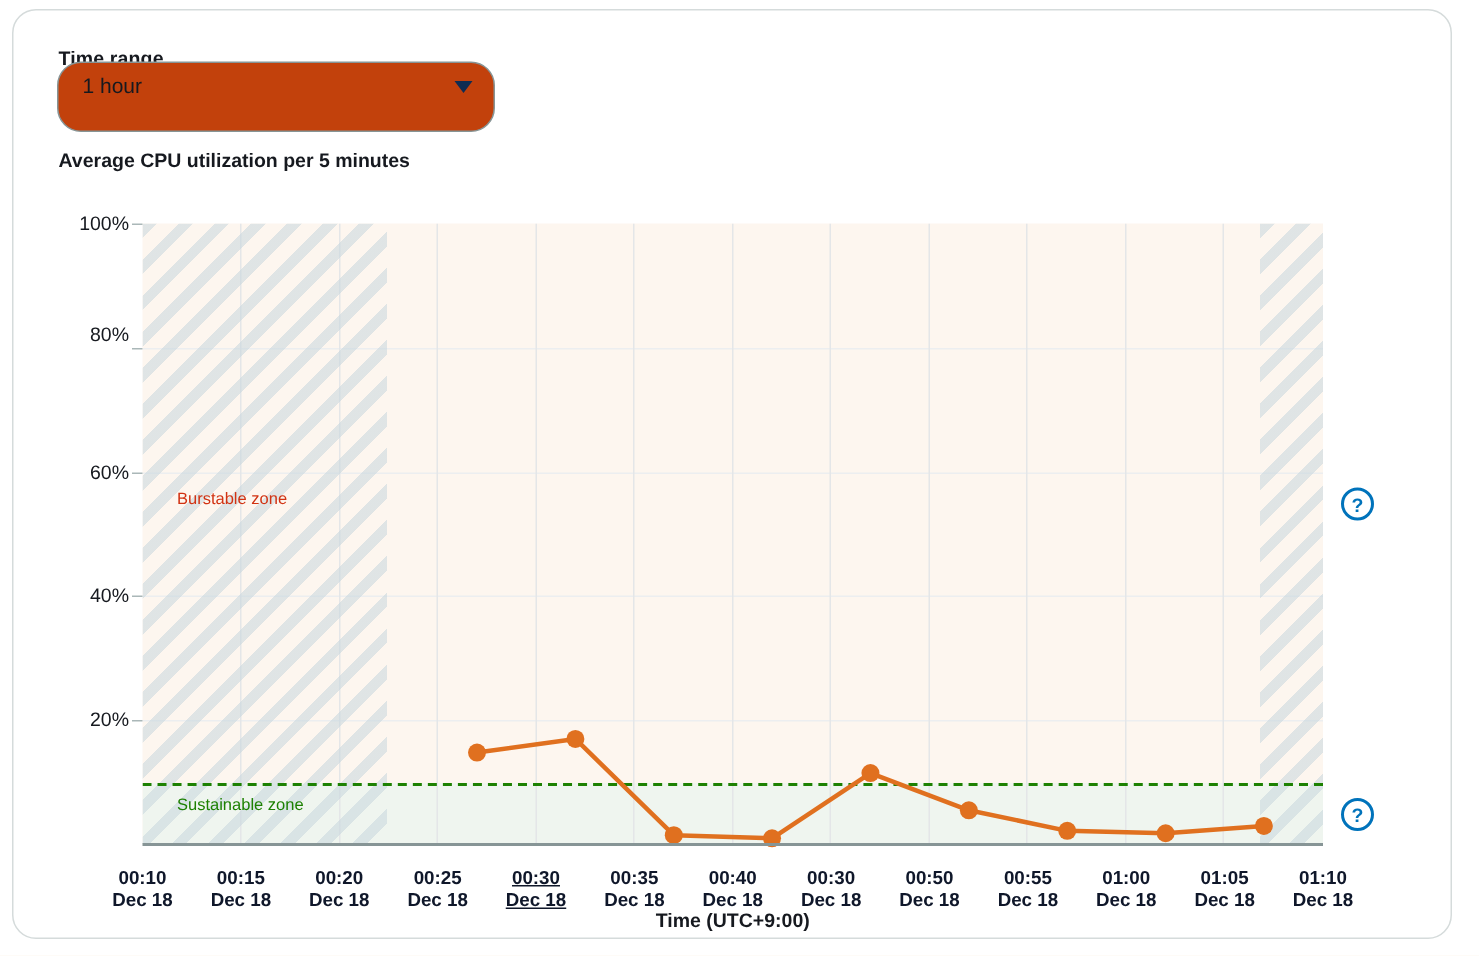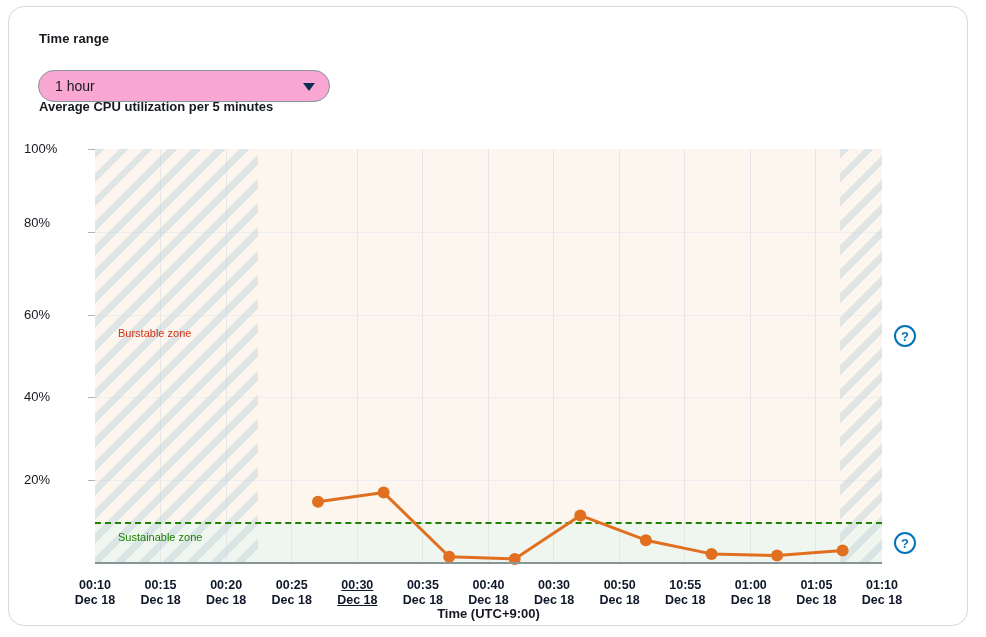--- a/index.html
+++ b/index.html
@@ -17,25 +17,25 @@
     border-radius:16px;
     background:#ffffff;
     box-sizing:border-box;
   }
   .field-label{
     position:absolute;left:30px;top:24px;
     font-size:13px;font-weight:bold;color:#16191f;
     letter-spacing:.1px;
   }
   .select{
-    position:absolute;left:29px;top:63px;
-    width:292px;height:32px;
+    position:absolute;left:29px;top:34px;
+    width:292px;height:47px;
     border:1px solid #879596;
     border-radius:16px;
-    background:#f9a8d4;
+    background:#c2410c;
     box-sizing:border-box;
     cursor:pointer;
   }
   .select-value{
     position:absolute;left:16px;top:7px;
     font-size:14px;color:#16191f;
   }
   .select-arrow{
     position:absolute;right:14px;top:12px;
     width:0;height:0;
@@ -102,20 +102,21 @@
     color:#1d8102;
   }
   .axis-baseline{
     position:absolute;left:95px;top:562px;width:787px;height:2px;
     background:#879596;
   }
   .y-tick{
     position:absolute;
     right:0;
     width:62px;
+    text-align:right;
     font-size:13px;
     color:#16191f;
     transform:translateY(-8px);
   }
   .y-axis{
     position:absolute;left:20px;top:0;width:66px;height:637px;
   }
   .y-tick-mark{
     position:absolute;left:88px;width:7px;height:1px;background:#aab7b8;
   }
@@ -253,21 +254,21 @@
       </div>
       <div class="x-tick" style="left: 509.083px;">
         <div>00:30</div>
         <div>Dec 18</div>
       </div>
       <div class="x-tick" style="left: 574.667px;">
         <div>00:50</div>
         <div>Dec 18</div>
       </div>
       <div class="x-tick" style="left: 640.25px;">
-        <div>10:55</div>
+        <div>00:55</div>
         <div>Dec 18</div>
       </div>
       <div class="x-tick" style="left: 705.833px;">
         <div>01:00</div>
         <div>Dec 18</div>
       </div>
       <div class="x-tick" style="left: 771.417px;">
         <div>01:05</div>
         <div>Dec 18</div>
       </div>

